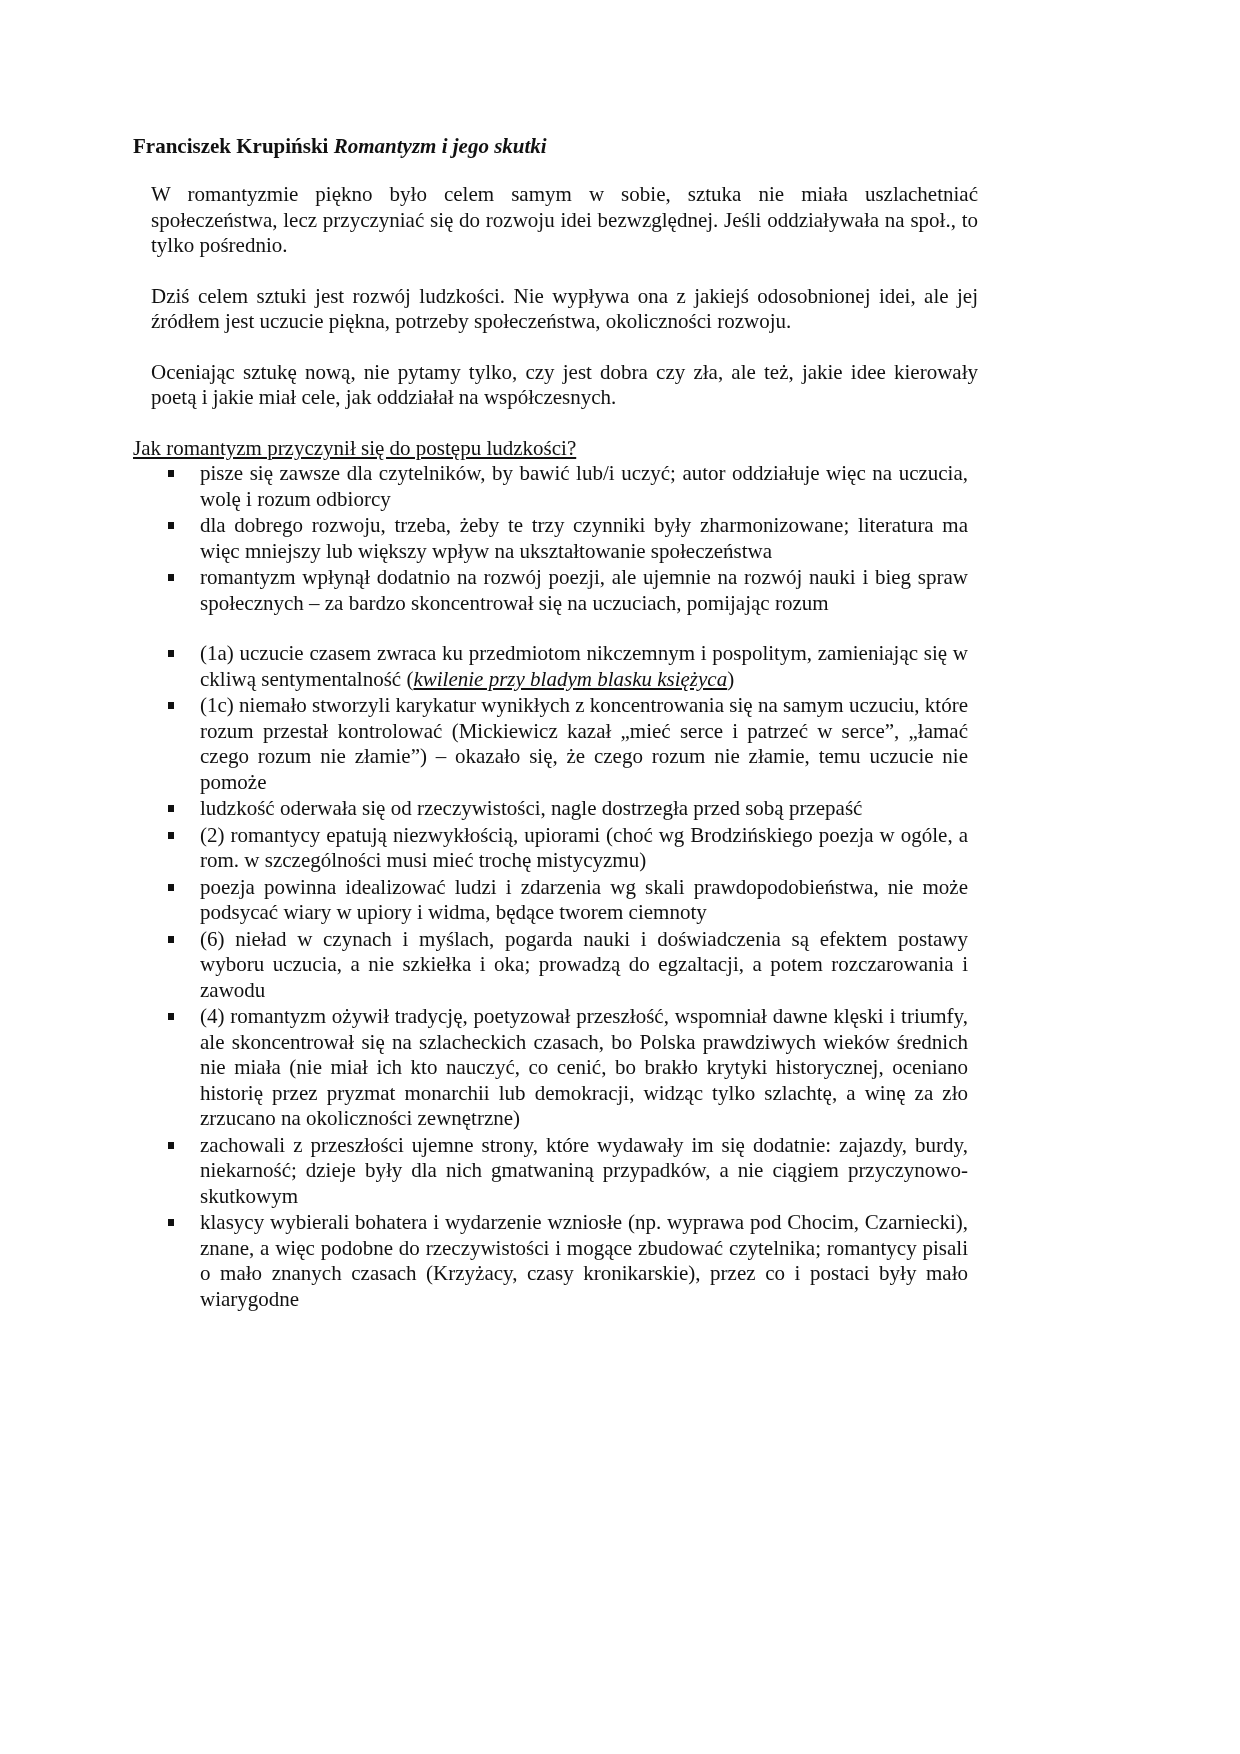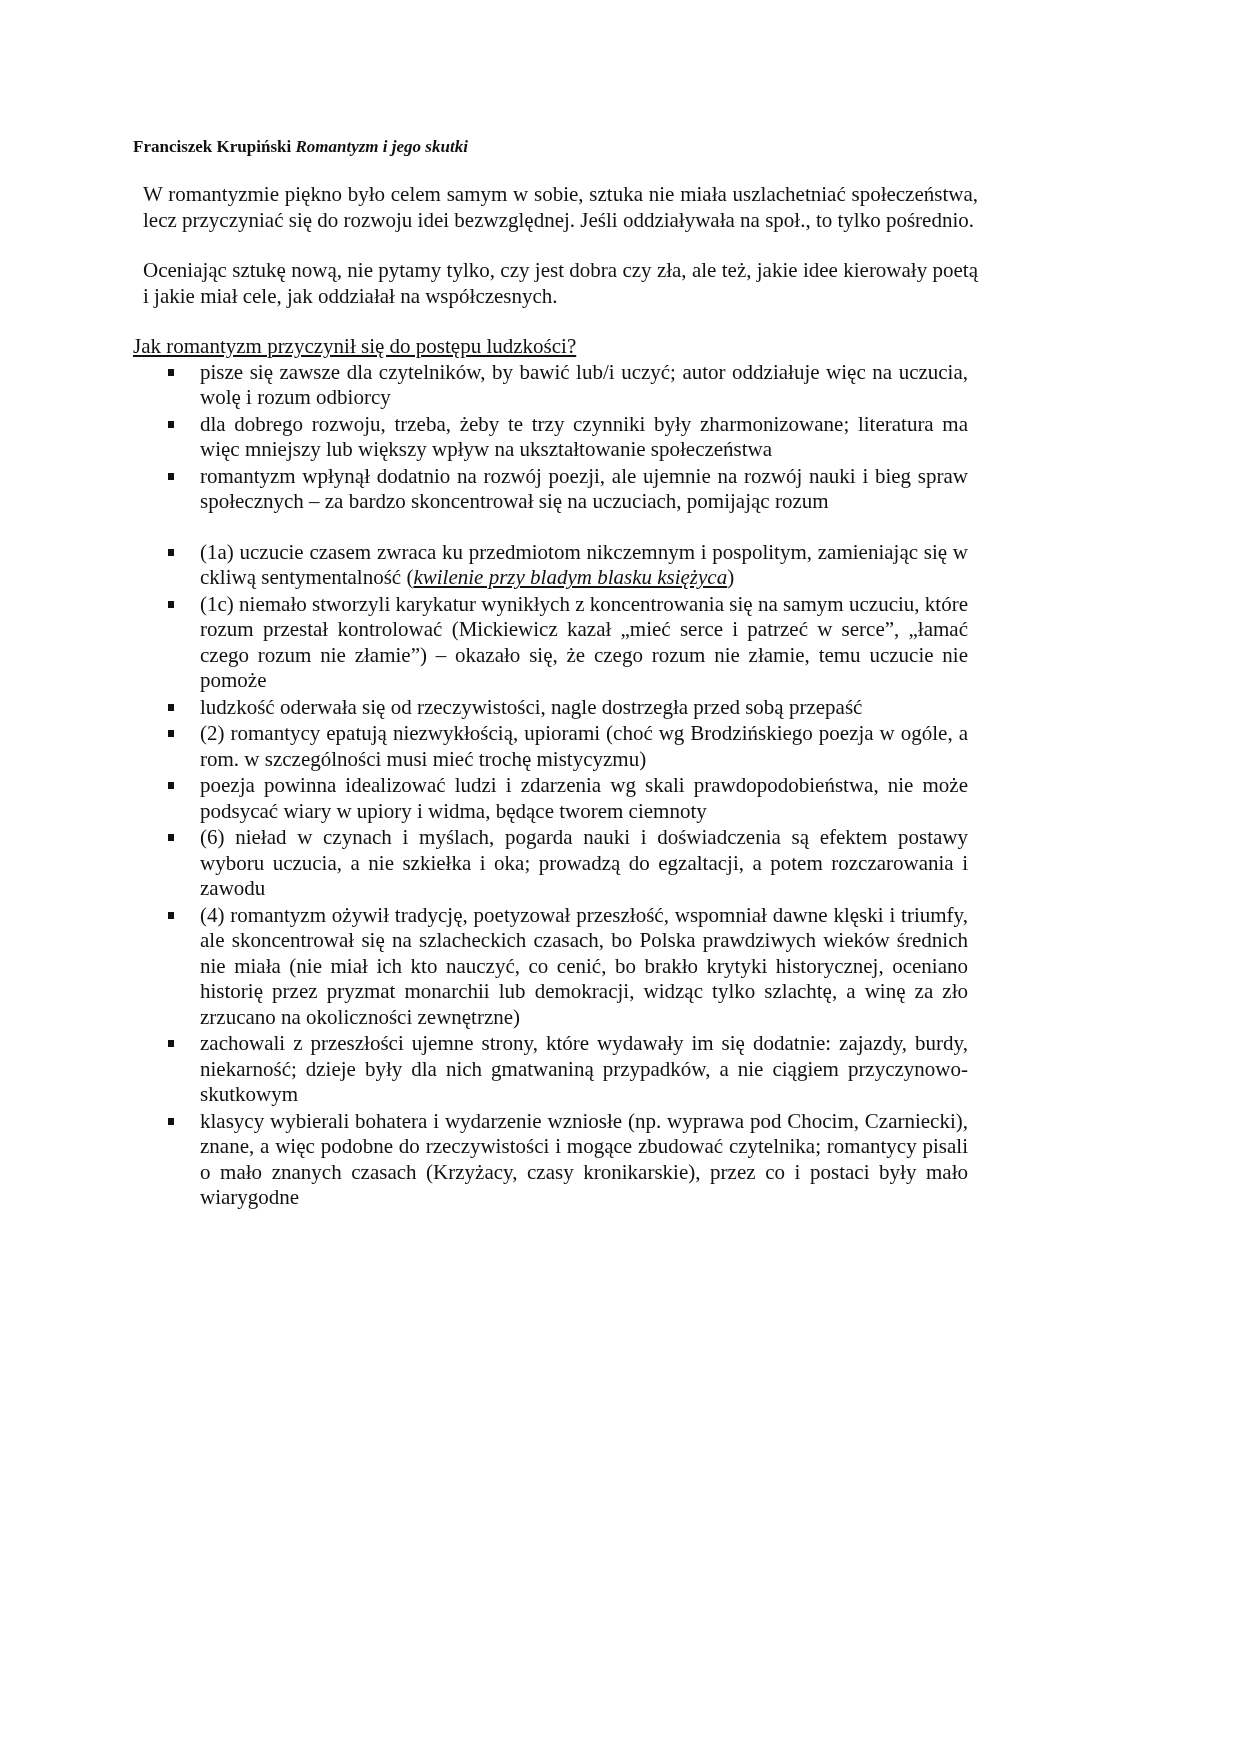--- a/index.html
+++ b/index.html
@@ -19,28 +19,28 @@
       position: absolute;
       left: 133px;
       top: 134px;
       width: 845px;
       font-size: 21px;
       line-height: 25.5px;
     }
     .title {
       font-weight: bold;
       margin: 0 0 23px 0;
-      font-size: 17px;
+      font-size: 21px;
       line-height: 25px;
     }
     .title .work {
       font-style: italic;
     }
     p.para {
-      margin: 0 0 25px 10px;
+      margin: 0 0 25px 18px;
       text-align: justify;
     }
     .heading-q {
       margin: 0;
       text-decoration: underline;
     }
     ul.bullets {
       list-style: none;
       margin: 0 10px 25px 0;
       padding: 0;
@@ -68,20 +68,21 @@
 <body>
 
 <div class="page">
 
   <div class="title">
     <span>Franciszek Krupiński</span>
     <span class="work">Romantyzm i jego skutki</span>
   </div>
 
   <p class="para">W romantyzmie piękno było celem samym w sobie, sztuka nie miała uszlachetniać społeczeństwa, lecz przyczyniać się do rozwoju idei bezwzględnej. Jeśli oddziaływała na społ., to tylko pośrednio.</p>
+  <p class="para">Dziś celem sztuki jest rozwój ludzkości. Nie wypływa ona z jakiejś odosobnionej idei, ale jej źródłem jest uczucie piękna, potrzeby społeczeństwa, okoliczności rozwoju.</p>
   <p class="para">Oceniając sztukę nową, nie pytamy tylko, czy jest dobra czy zła, ale też, jakie idee kierowały poetą i jakie miał cele, jak oddziałał na współczesnych.</p>
 
   <div>
     <p class="heading-q">Jak romantyzm przyczynił się do postępu ludzkości?</p>
     <ul class="bullets">
       <li><span class="bullet"></span><span>pisze się zawsze dla czytelników, by bawić lub/i uczyć; autor oddziałuje więc na uczucia, wolę i rozum odbiorcy</span></li>
       <li><span class="bullet"></span><span>dla dobrego rozwoju, trzeba, żeby te trzy czynniki były zharmonizowane; literatura ma więc mniejszy lub większy wpływ na ukształtowanie społeczeństwa</span></li>
       <li><span class="bullet"></span><span>romantyzm wpłynął dodatnio na rozwój poezji, ale ujemnie na rozwój nauki i bieg spraw społecznych – za bardzo skoncentrował się na uczuciach, pomijając rozum</span></li>
     </ul>
   </div>

